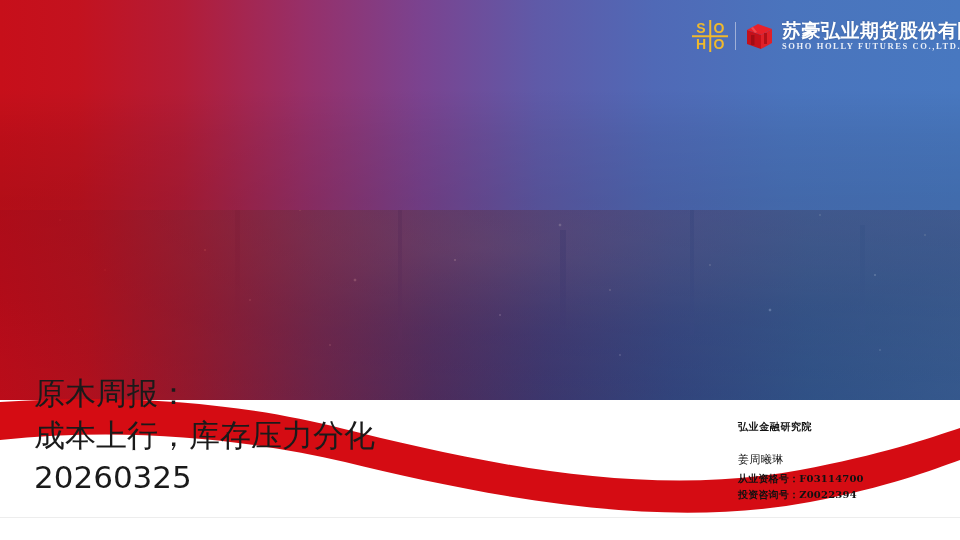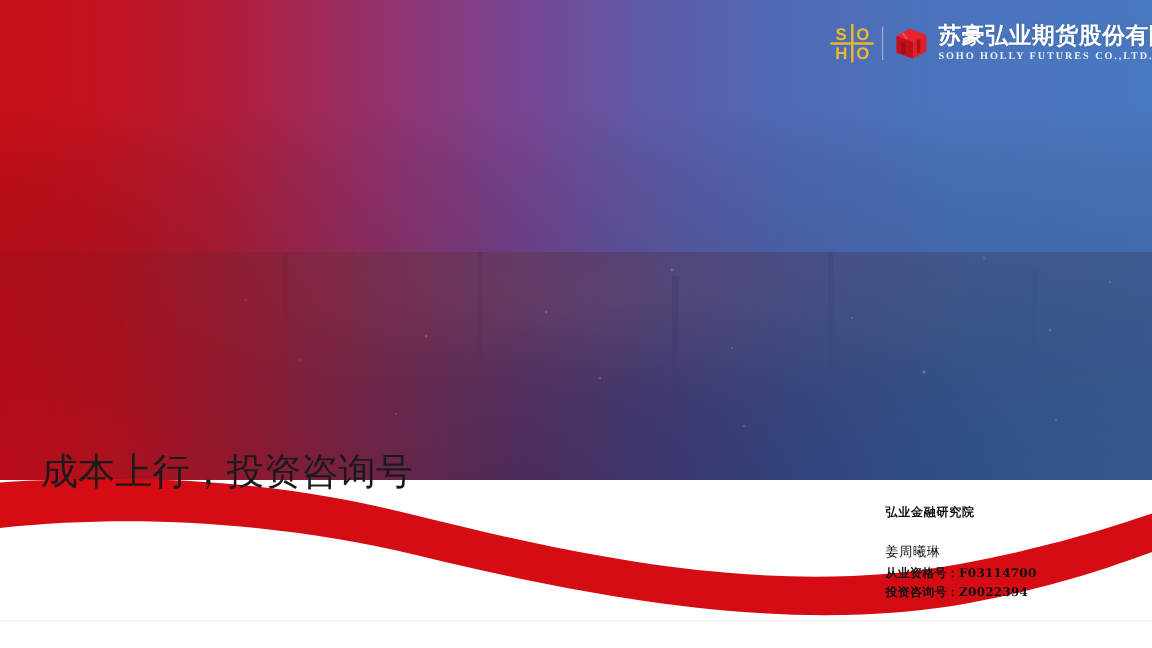--- a/index.html
+++ b/index.html
@@ -319,21 +319,23 @@
       <rect x="21" y="12" width="3" height="11" fill="#b01018"></rect>
       <polygon points="10,6 14,11 12,12 8,7" fill="#f04a50"></polygon>
     </svg>
     <div class="logo-names">
       <div class="logo-cn">苏豪弘业期货股份有限公司</div>
       <div class="logo-en">SOHO HOLLY FUTURES CO.,LTD.</div>
     </div>
   </div>
 
   <div class="title-block">
-    <div class="title-line">成本上行，投资咨询号</div>
+    <div class="title-line">原木周报：</div>
+    <div class="title-line">成本上行，库存压力分化</div>
+    <div class="title-line">20260325</div>
   </div>
 
   <div class="author-block">
     <div class="dept">弘业金融研究院</div>
     <div class="analyst">姜周曦琳</div>
     <div class="cred">从业资格号：F03114700</div>
     <div class="cred">投资咨询号：Z0022394</div>
   </div>
 
   <div class="footer-rule"></div>

